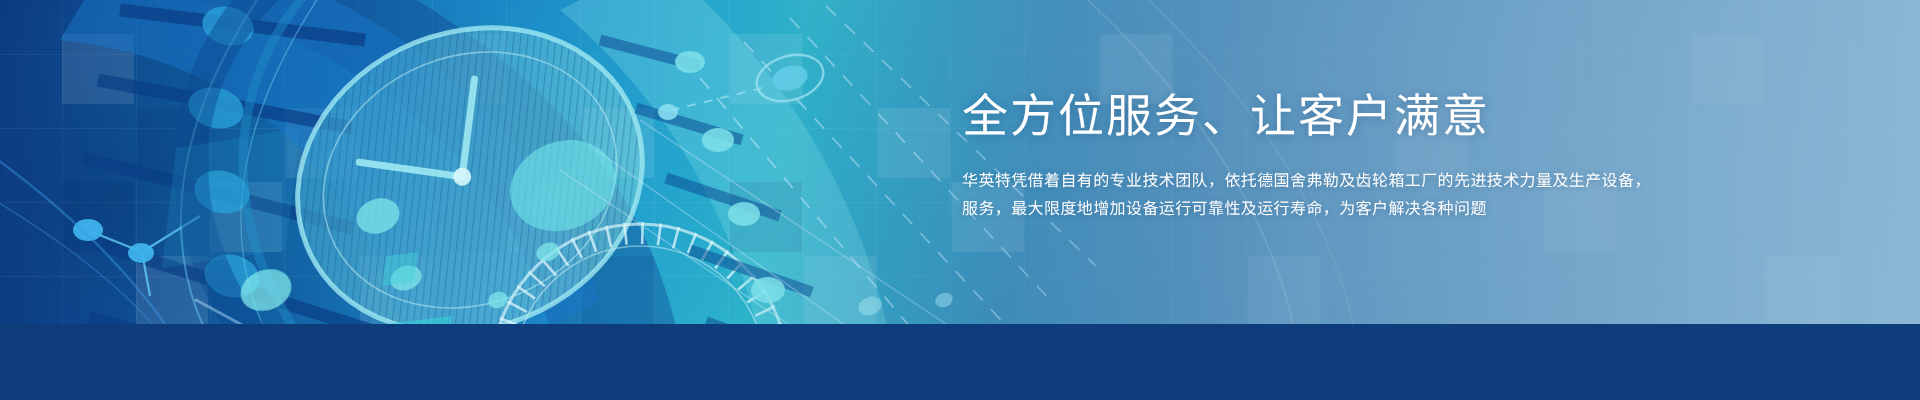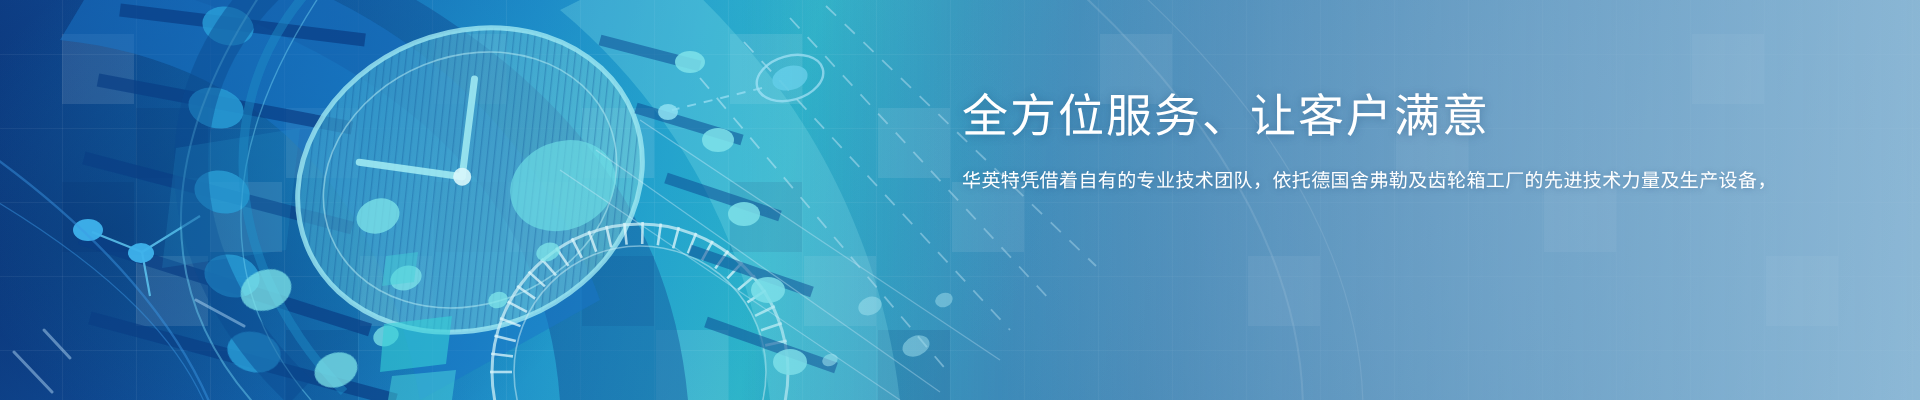--- a/index.html
+++ b/index.html
@@ -8,21 +8,21 @@
     padding: 0;
     background: #0f3c7a;
   }
   body {
     font-family: "Liberation Sans", "DejaVu Sans", sans-serif;
   }
 
   .banner {
     position: relative;
     width: 1920px;
-    height: 400px;
+    height: 324px;
     overflow: hidden;
     background: #2f6ea8;
   }
 
   
   .bg-base {
     position: absolute;
     inset: 0;
     background:
       linear-gradient(102deg,
@@ -99,21 +99,21 @@
     line-height: 1.22;
     white-space: nowrap;
     text-shadow: 0 1px 10px rgba(18,60,105,0.38);
   }
   .para {
     margin: 0;
     padding-top: 23px;
   }
   .para-line {
     color: #ffffff;
-    font-size: 19px;
+    font-size: 16px;
     font-weight: 400;
     line-height: 28px;
     letter-spacing: 0.4px;
     white-space: nowrap;
     text-shadow: 0 1px 6px rgba(18,60,105,0.34);
   }
 </style>
 </head>
 <body>
 
@@ -353,16 +353,17 @@
       </g>
     </g>
   </svg>
 
   <div class="veil"></div>
 
   <div class="copy">
     <h1 class="headline">全方位服务、让客户满意</h1>
     <div class="para">
       <div class="para-line">华英特凭借着自有的专业技术团队，依托德国舍弗勒及齿轮箱工厂的先进技术力量及生产设备，</div>
+      <div class="para-line">服务，最大限度地增加设备运行可靠性及运行寿命，为客户解决各种问题</div>
     </div>
   </div>
 
 </div>
 
 </body></html>

